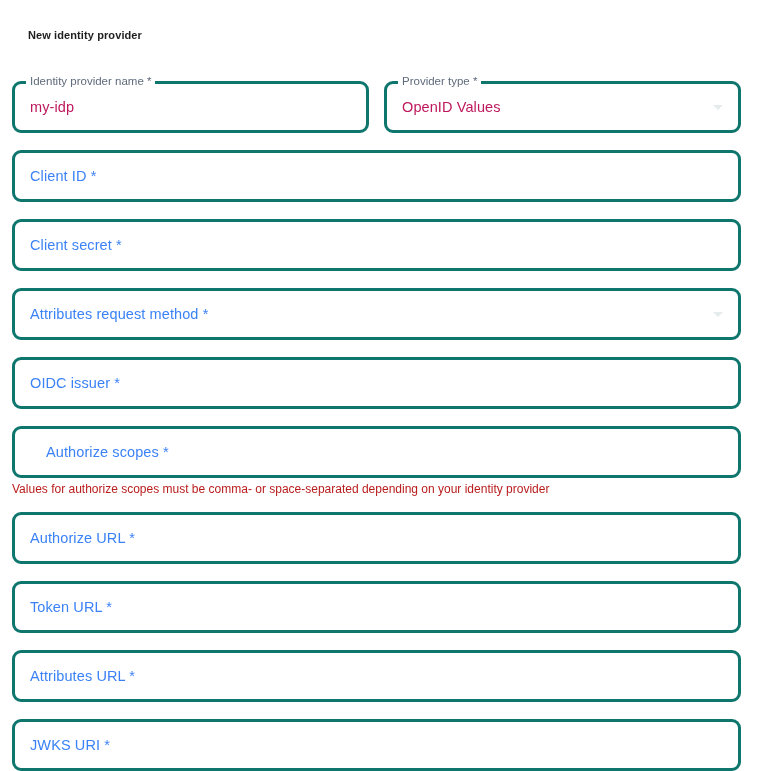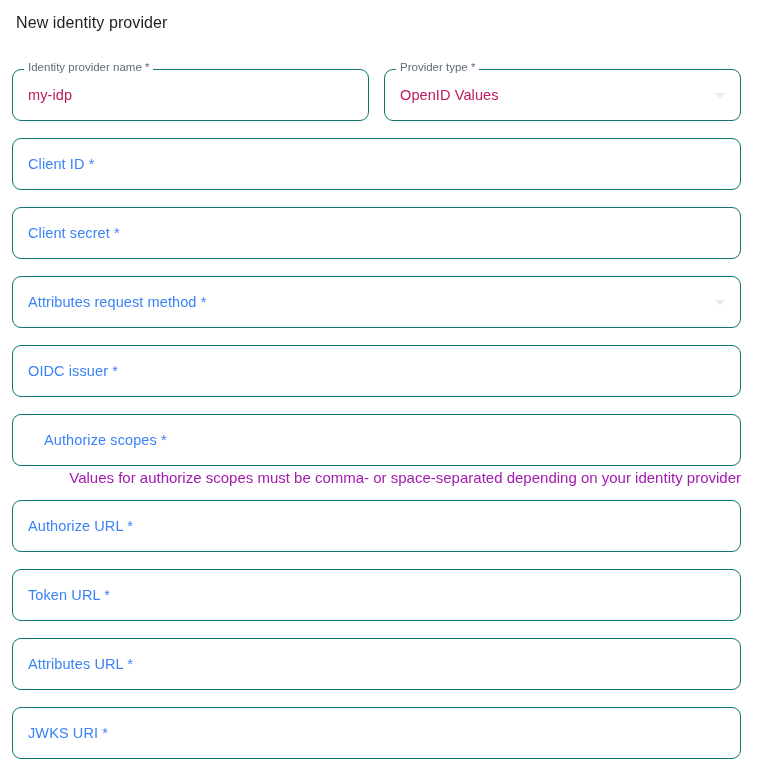--- a/index.html
+++ b/index.html
@@ -8,40 +8,40 @@
     width: 757px;
     height: 771px;
     background: #ffffff;
     font-family: "Liberation Sans", sans-serif;
     overflow: hidden;
   }
   .container {
     padding: 10px 16px 0 12px;
   }
   .page-title {
-    margin: 4px;
-    font-size: 16px;
+    margin: 16px;
+    font-size: 11px;
     line-height: 18px;
-    font-weight: 400;
+    font-weight: 700;
     color: #1f1f1f;
     letter-spacing: 0.1px;
   }
   .form {
     margin-top: 37px;
   }
   .row {
     display: flex;
     gap: 15px;
     margin-bottom: 17px;
   }
   .row .fld { flex: 1; margin-bottom: 0; }
   .fld {
     position: relative;
     height: 52px;
-    border: 1px solid #0f766e;
+    border: 3px solid #0f766e;
     border-radius: 9px;
     background: #ffffff;
     display: flex;
     align-items: center;
     padding: 0 15px;
     margin-bottom: 17px;
     cursor: text;
   }
   .flabel {
     position: absolute;
@@ -71,24 +71,24 @@
     margin-top: -2px;
     width: 0;
     height: 0;
     border-left: 5px solid transparent;
     border-right: 5px solid transparent;
     border-top: 5px solid #e6ebec;
   }
   .fld.select { cursor: pointer; }
   .fld.tight { margin-bottom: 0; padding-left: 31px; }
   .helper {
-    text-align: right;
-    font-size: 15px;
+    text-align: left;
+    font-size: 12px;
     line-height: 15px;
-    color: #a21caf;
+    color: #b91c1c;
     margin: 4px 0 15px 0;
   }
 </style>
 </head>
 <body>
 
 <div class="container">
   <h1 class="page-title">New identity provider</h1>
 
   <div class="form">

